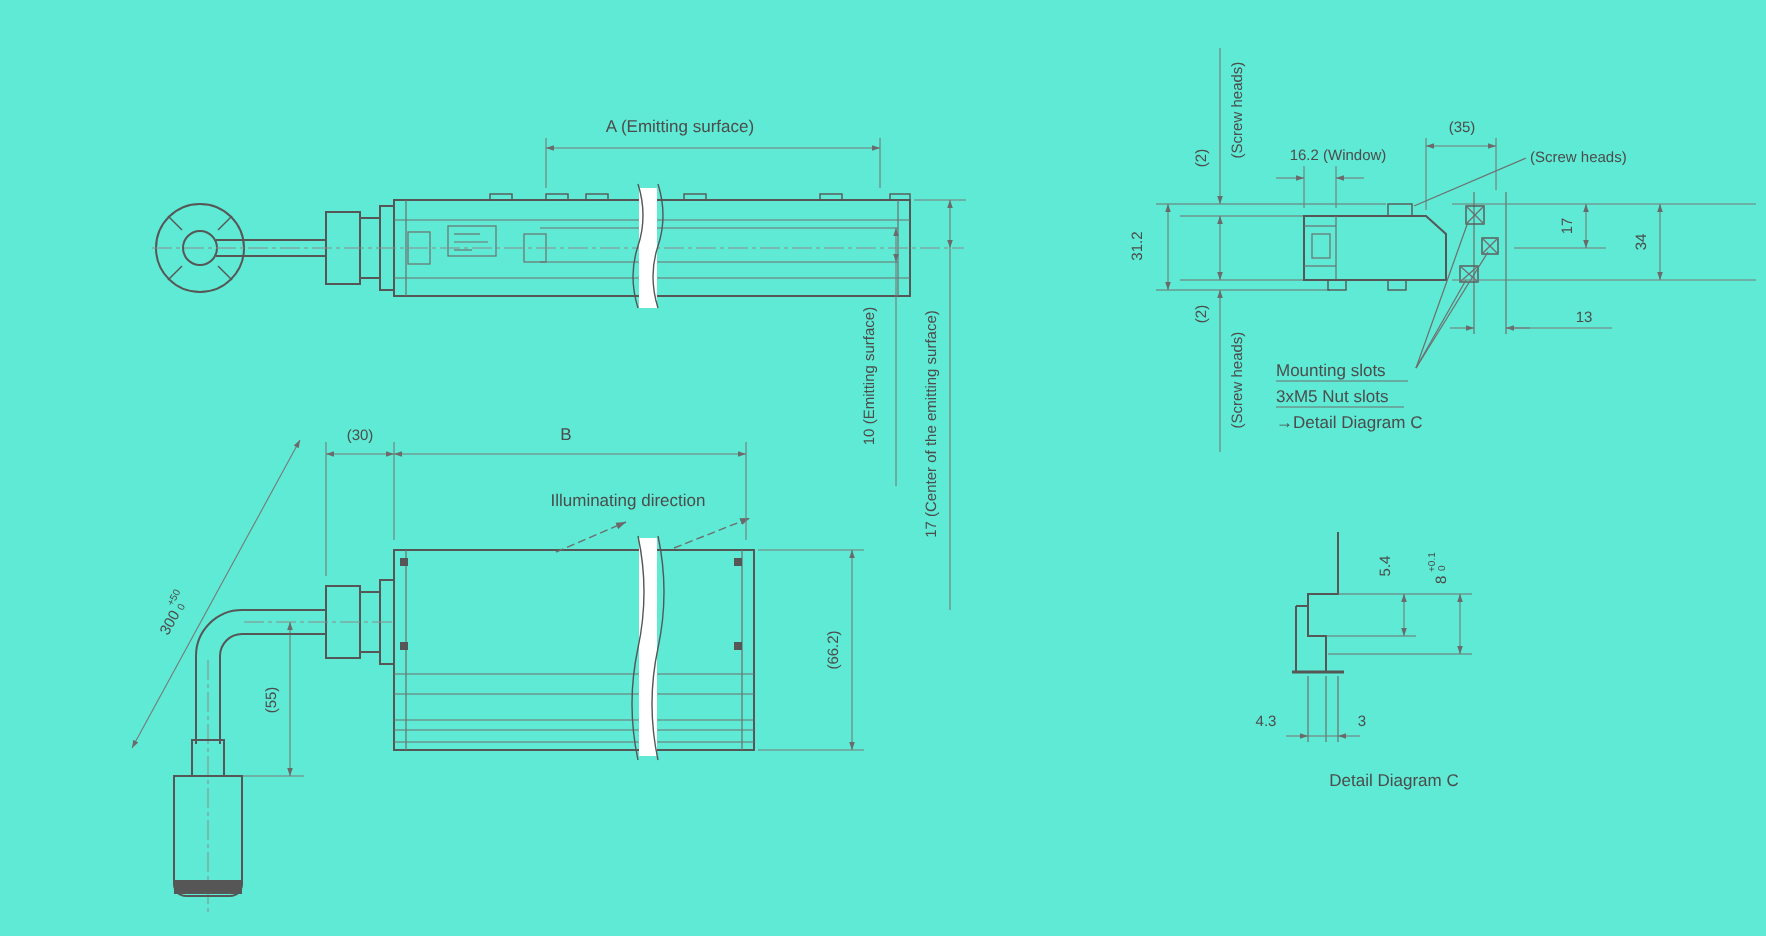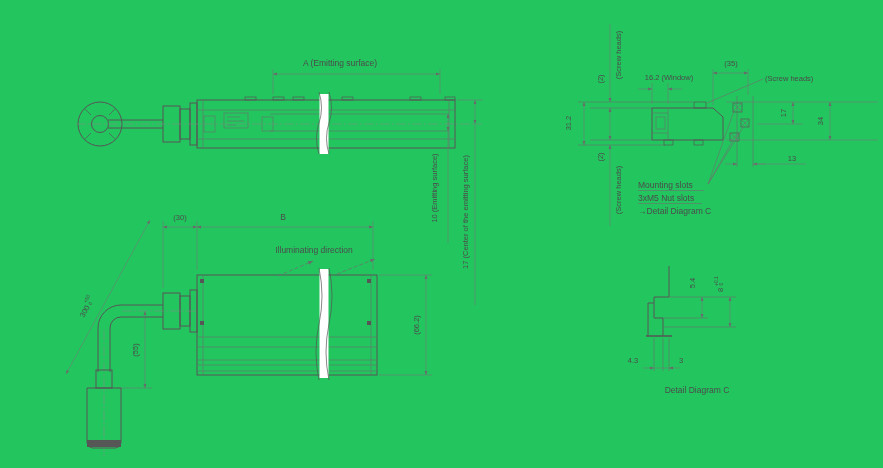--- a/index.html
+++ b/index.html
@@ -1,16 +1,16 @@
 <!DOCTYPE html>
 <html><head>
 <meta charset="utf-8">
 <style>
   html,body{margin:0;padding:0;background:#ffffff;}
-  .stage{position:relative;width:883px;height:468px;background:#22c55e;overflow:hidden;
+  .stage{position:relative;width:883px;height:468px;background:#5eead4;overflow:hidden;
          font-family:"Liberation Sans", sans-serif;}
   svg{position:absolute;left:0;top:0;}
   svg text{fill:#4c4c4c;font-family:"Liberation Sans", sans-serif;}
   .t7{font-size:7.5px;}
   .t8{font-size:8.5px;}
   .t5{font-size:5px;}
   .o{stroke:#565656;stroke-width:1;fill:none;}
   .o2{stroke:#565656;stroke-width:.7;fill:none;}
   .i{stroke:#6e6e6e;stroke-width:.6;fill:none;}
   .d{stroke:#787878;stroke-width:.55;fill:none;}

